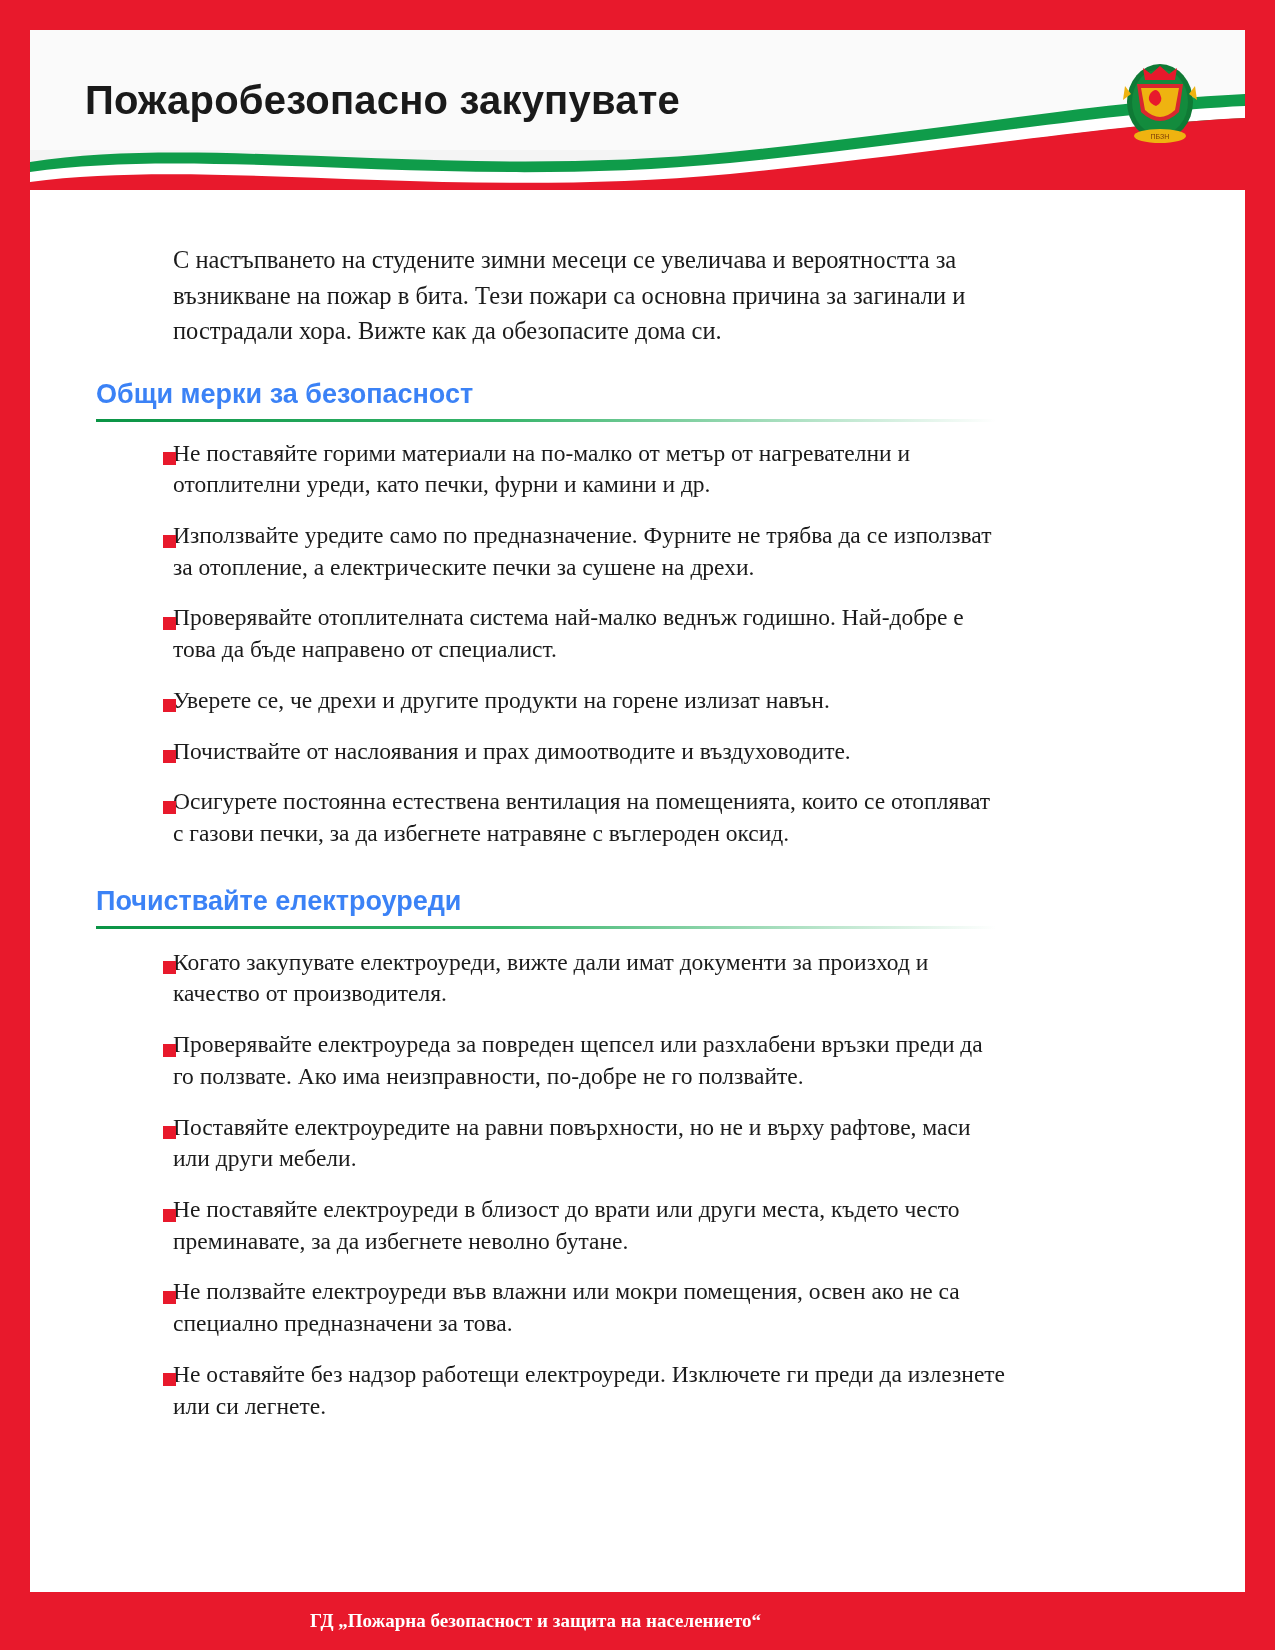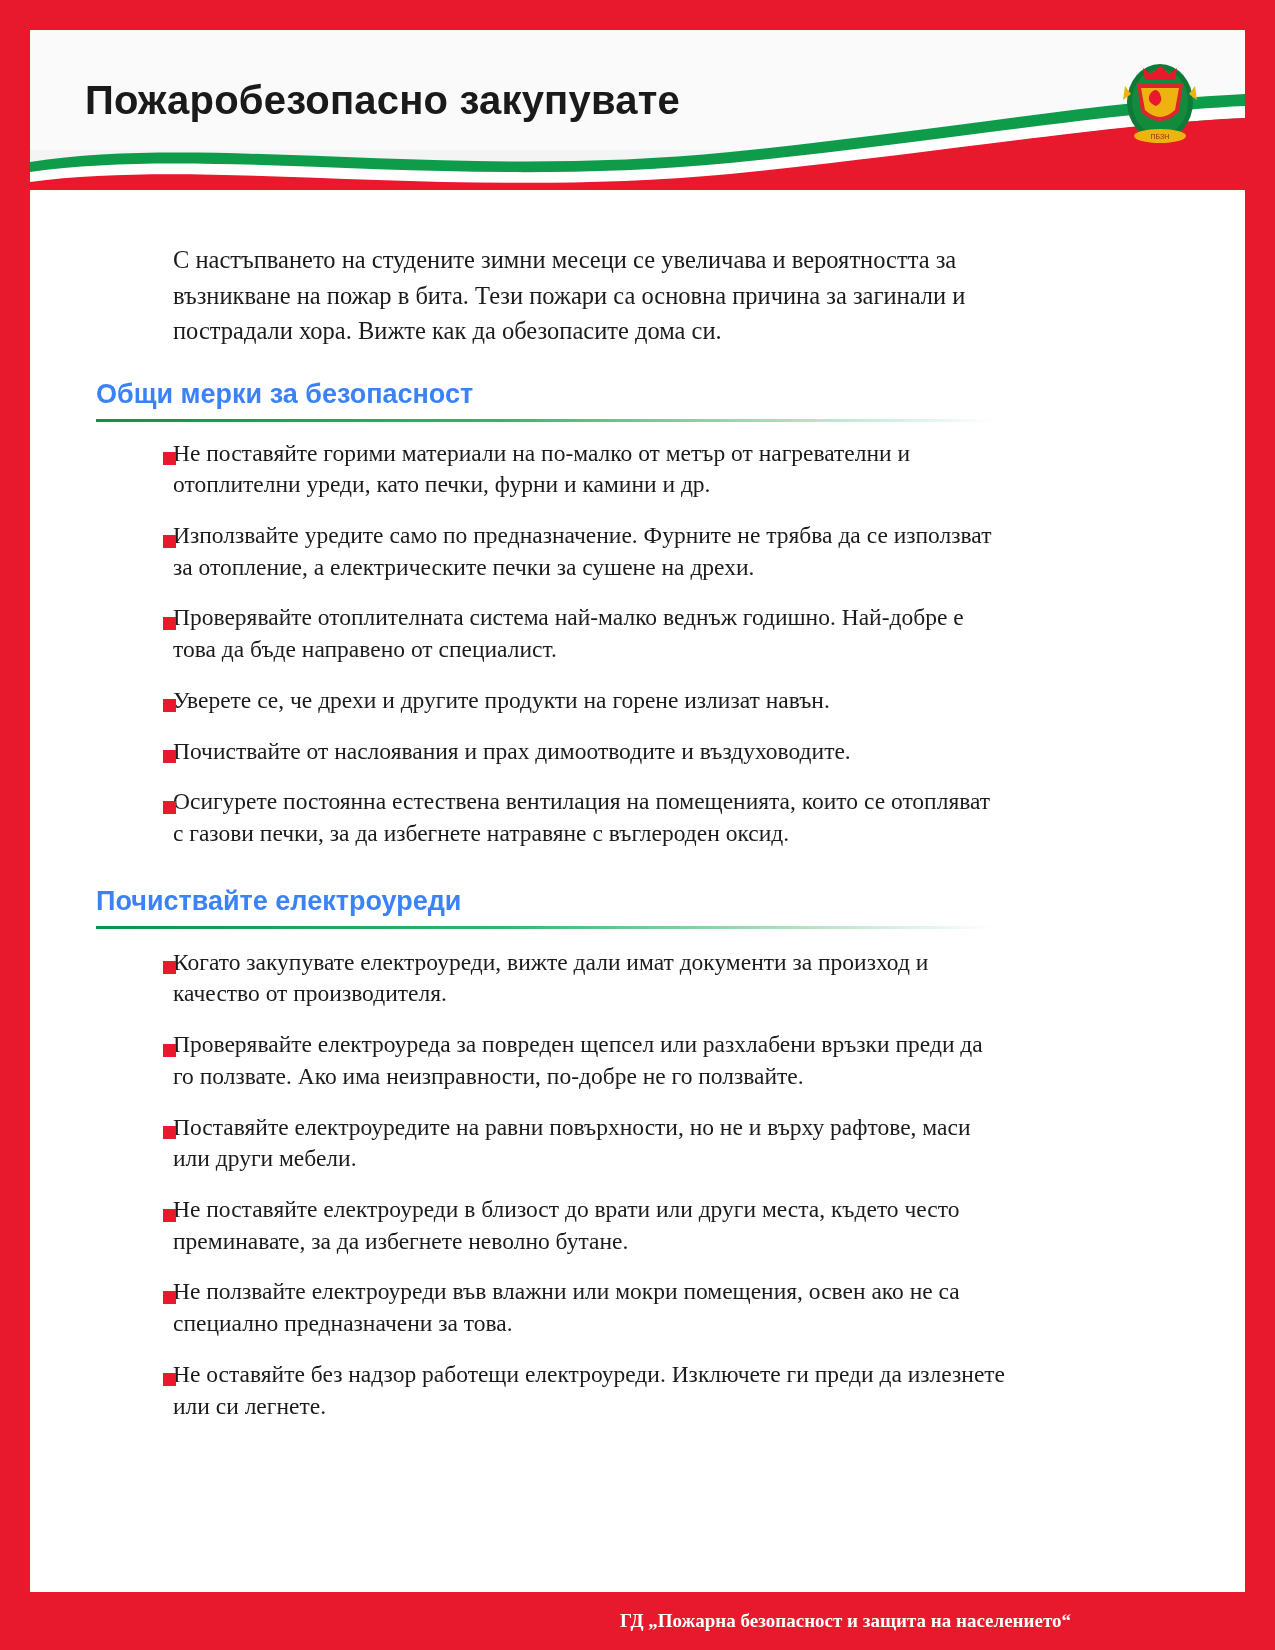--- a/index.html
+++ b/index.html
@@ -126,27 +126,27 @@
     height: 13px;
     background: #e8192c;
   }
 
   .section-2 { margin-top: 36px; }
   .section-2 ul.bullets { margin-top: 18px; }
 
   
   .footer {
     position: absolute;
-    left: 16px;
+    left: 8px;
     bottom: 0;
     width: 1055px;
     height: 58px;
     display: flex;
     align-items: center;
-    justify-content: flex-end;
+    justify-content: center;
   }
   .footer-text {
     font-family: "Liberation Serif", serif;
     font-weight: bold;
     font-size: 19px;
     color: #ffffff;
   }
 </style>
 </head>
 <body>

